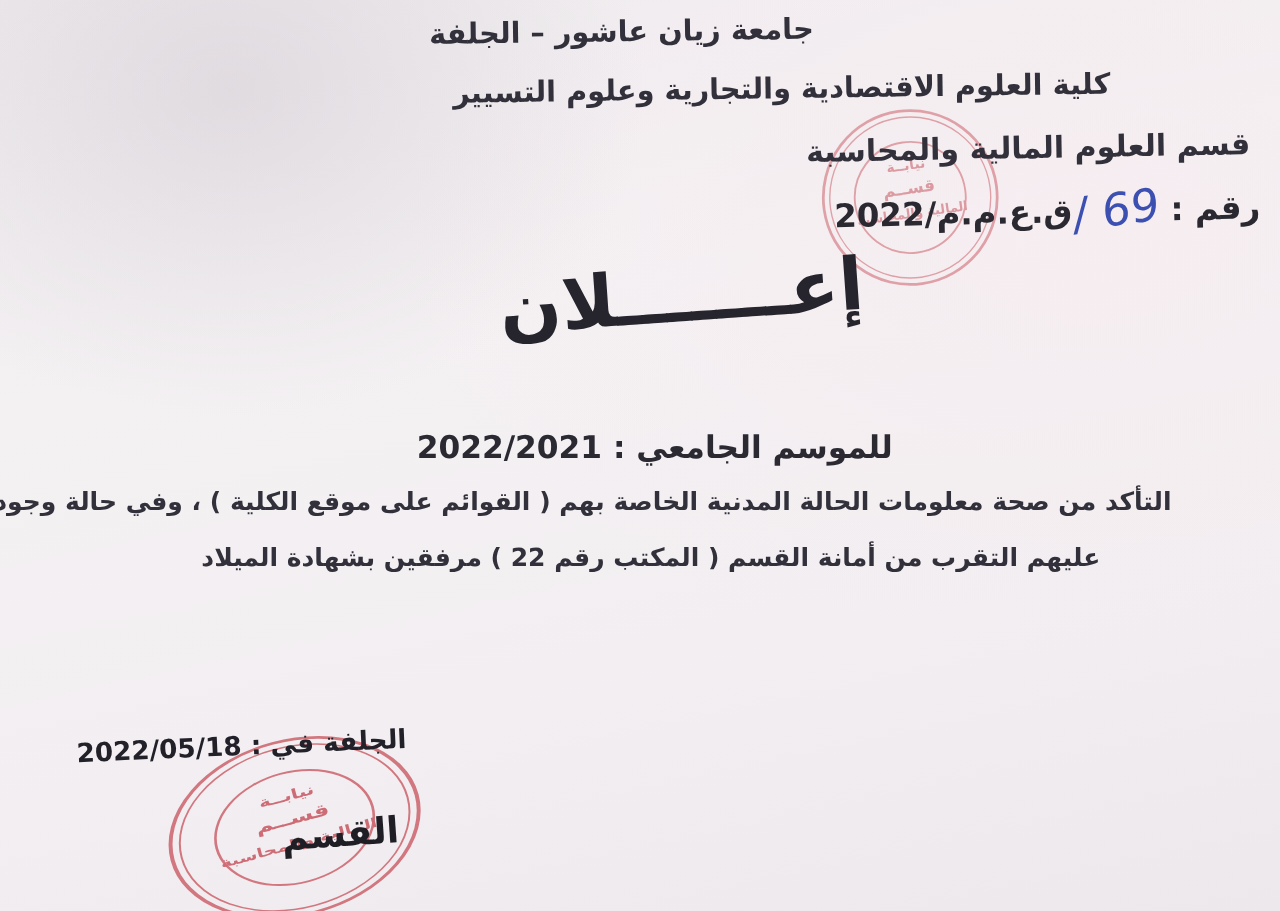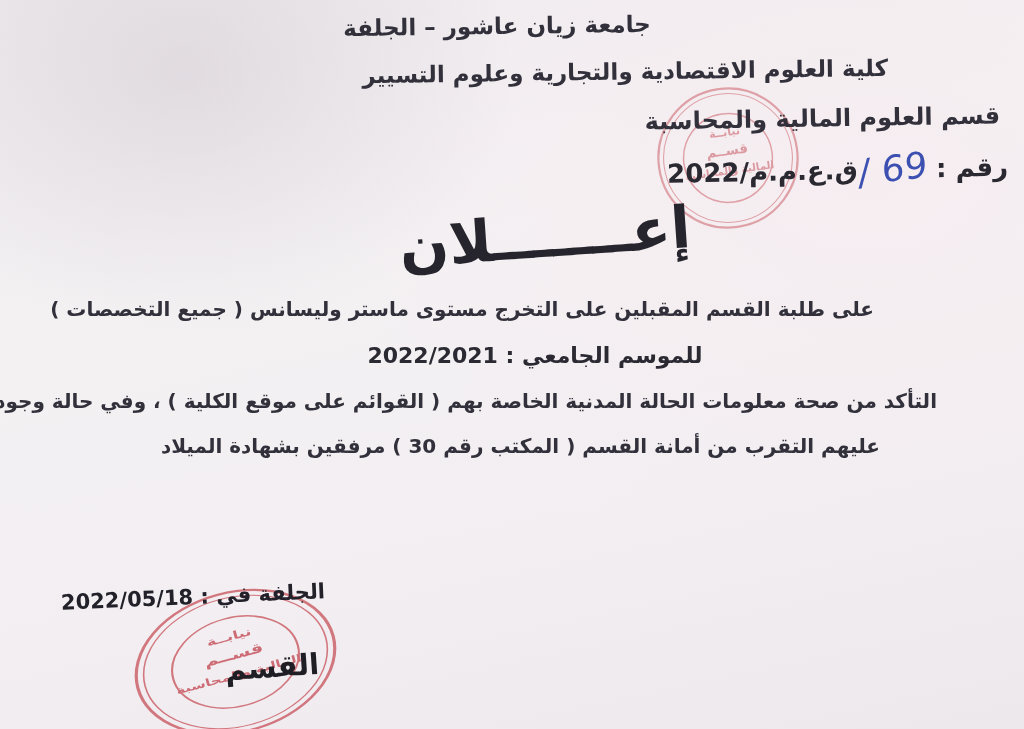--- a/index.html
+++ b/index.html
@@ -79,26 +79,25 @@
   <div class="t" style="left:438px;top:58px;width:450px;font-size:23px;transform:rotate(-0.8deg);">كلية العلوم الاقتصادية والتجارية وعلوم التسيير</div>
 
   <div class="t" style="left:698px;top:104px;width:302px;font-size:24px;transform:rotate(-1deg);">قسم العلوم المالية والمحاسبة</div>
 
   <div class="t ref" style="left:686px;top:154px;width:322px;transform:rotate(-1.2deg);">
     <span>رقم : </span><span class="hand" style="color:#3c50b1;">69 /</span><span>ق.ع.م.م/2022</span>
   </div>
 
   <div class="t title" style="left:396px;top:203px;width:298px;">إعـــــــلان</div>
 
-  <div class="t" style="left:166px;top:297px;width:708px;font-size:20px;">على طلبة القسم المقبلين على التخرج مستوى ماستر وليسانس ( جميع التخصصات )</div>
 
-  <div class="t" style="left:356px;top:343px;width:358px;font-size:22px;color:#2b2a33;">للموسم الجامعي : 2022/2021</div>
+  <div class="t" style="left:356px;top:343px;width:358px;font-size:25px;color:#2b2a33;">للموسم الجامعي : 2022/2021</div>
 
   <div class="t" style="left:43px;top:389px;width:894px;font-size:20px;">التأكد من صحة معلومات الحالة المدنية الخاصة بهم ( القوائم على موقع الكلية ) ، وفي حالة وجود أي خطأ</div>
 
-  <div class="t" style="left:176px;top:434px;width:704px;font-size:20px;">عليهم التقرب من أمانة القسم ( المكتب رقم 30 )  مرفقين بشهادة الميلاد</div>
+  <div class="t" style="left:176px;top:434px;width:704px;font-size:20px;">عليهم التقرب من أمانة القسم ( المكتب رقم 22 )  مرفقين بشهادة الميلاد</div>
 
 
   <div class="t date" style="left:52px;top:585px;width:282px;font-size:21px;">الجلفة في : 2022/05/18</div>
 
   <div class="t sig" style="left:222px;top:650px;width:100px;font-size:29px;">القسم</div>
 
 </div>
 
 </body></html>

